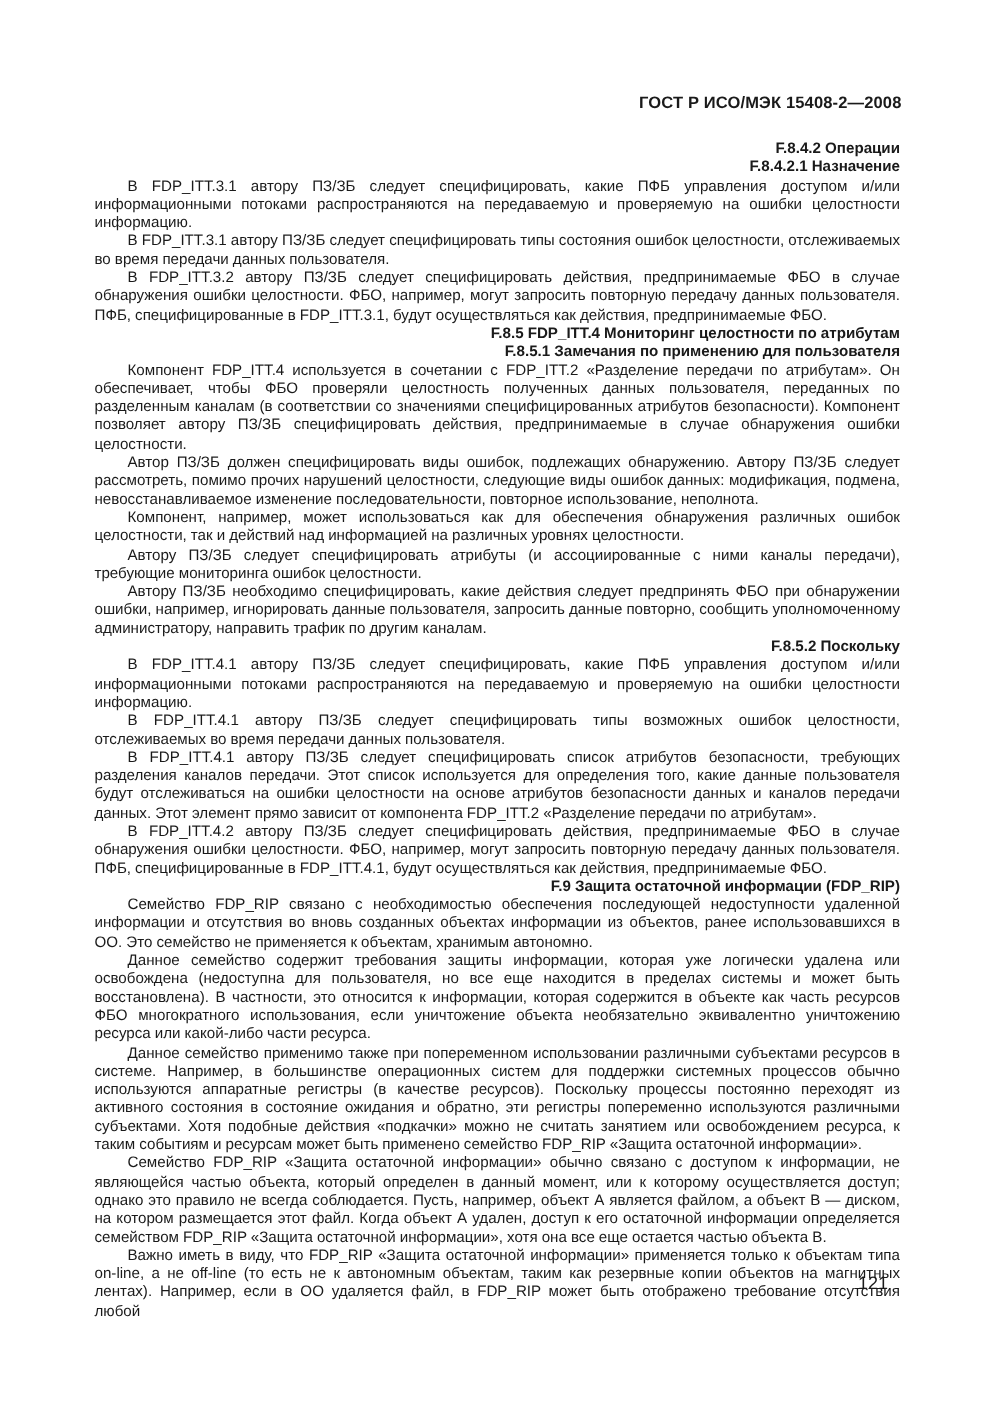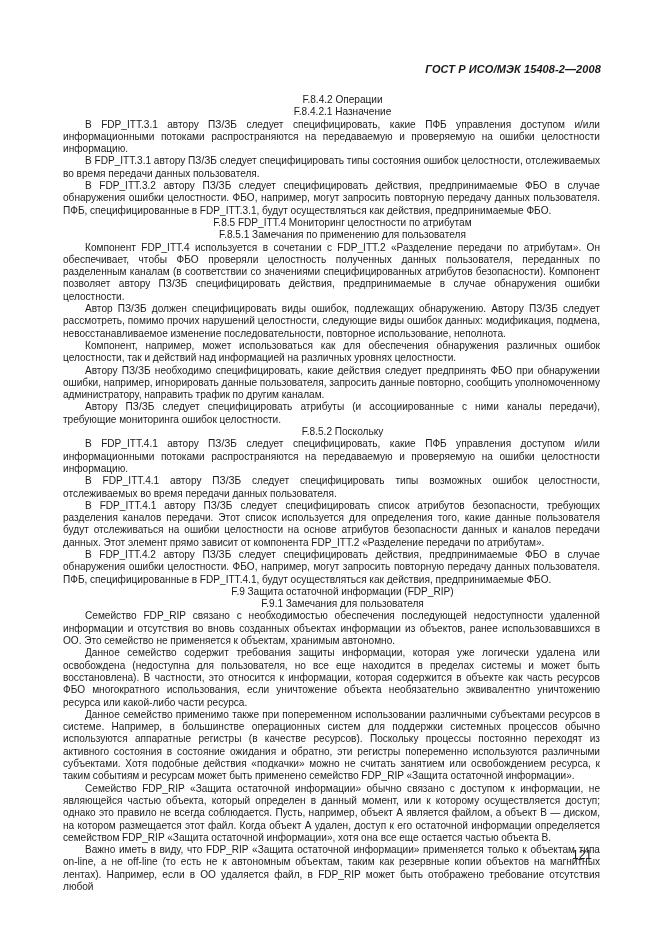--- a/index.html
+++ b/index.html
@@ -15,45 +15,45 @@
     color: #1a1a1a;
     overflow: hidden;
   }
   .doc-header {
     position: absolute;
     top: 63px; right: 60px;
     font-size: 11px;
     font-weight: 700;
     letter-spacing: 0.1px;
     white-space: nowrap;
-    font-style: italic;
   }
   .content {
     position: absolute;
     top: 94px; left: 63px;
     width: 537px;
   }
   .para {
     margin: 0;
     font-size: 10.1px;
     line-height: 12.3px;
     text-align: justify;
     text-indent: 22px;
     hyphens: auto;
     -webkit-hyphens: auto;
     word-spacing: -0.1px;
   }
   .para.heading {
-    font-weight: 400;
-    text-align: center;
+    font-weight: 700;
+    text-align: right;
     hyphens: none;
   }
   .para.plain {
-    text-align: center;
+    text-align: right;
     hyphens: none;
+    font-weight: bold;
   }
   .page-number {
     position: absolute;
     top: 848px; right: 69px;
     font-size: 12px;
   }
 </style>
 </head>
 <body>
 
@@ -64,29 +64,28 @@
       <p class="para heading">F.8.4.2 Операции</p>
       <p class="para plain">F.8.4.2.1 Назначение</p>
       <p class="para body">В FDP_ITT.3.1 автору ПЗ/ЗБ следует специфицировать, какие ПФБ управления доступом и/или информационными потоками распространяются на передаваемую и проверяемую на ошибки целостности информацию.</p>
       <p class="para body">В FDP_ITT.3.1 автору ПЗ/ЗБ следует специфицировать типы состояния ошибок целостности, отслеживаемых во время передачи данных пользователя.</p>
       <p class="para body">В FDP_ITT.3.2 автору ПЗ/ЗБ следует специфицировать действия, предпринимаемые ФБО в случае обнаружения ошибки целостности. ФБО, например, могут запросить повторную передачу данных пользователя. ПФБ, специфицированные в FDP_ITT.3.1, будут осуществляться как действия, предпринимаемые ФБО.</p>
       <p class="para heading">F.8.5 FDP_ITT.4 Мониторинг целостности по атрибутам</p>
       <p class="para heading">F.8.5.1 Замечания по применению для пользователя</p>
       <p class="para body">Компонент FDP_ITT.4 используется в сочетании с FDP_ITT.2 «Разделение передачи по атрибутам». Он обеспечивает, чтобы ФБО проверяли целостность полученных данных пользователя, переданных по разделенным каналам (в соответствии со значениями специфицированных атрибутов безопасности). Компонент позволяет автору ПЗ/ЗБ специфицировать действия, предпринимаемые в случае обнаружения ошибки целостности.</p>
       <p class="para body">Автор ПЗ/ЗБ должен специфицировать виды ошибок, подлежащих обнаружению. Автору ПЗ/ЗБ следует рассмотреть, помимо прочих нарушений целостности, следующие виды ошибок данных: модификация, подмена, невосстанавливаемое изменение последовательности, повторное использование, неполнота.</p>
       <p class="para body">Компонент, например, может использоваться как для обеспечения обнаружения различных ошибок целостности, так и действий над информацией на различных уровнях целостности.</p>
+      <p class="para body">Автору ПЗ/ЗБ следует специфицировать атрибуты (и ассоциированные с ними каналы передачи), требующие мониторинга ошибок целостности.</p>
       <p class="para body">Автору ПЗ/ЗБ необходимо специфицировать, какие действия следует предпринять ФБО при обнаружении ошибки, например, игнорировать данные пользователя, запросить данные повторно, сообщить уполномоченному администратору, направить трафик по другим каналам.</p>
-      <p class="para body">Автору ПЗ/ЗБ следует специфицировать атрибуты (и ассоциированные с ними каналы передачи), требующие мониторинга ошибок целостности.</p>
       <p class="para heading">F.8.5.2 Поскольку</p>
       <p class="para body">В FDP_ITT.4.1 автору ПЗ/ЗБ следует специфицировать, какие ПФБ управления доступом и/или информационными потоками распространяются на передаваемую и проверяемую на ошибки целостности информацию.</p>
       <p class="para body">В FDP_ITT.4.1 автору ПЗ/ЗБ следует специфицировать типы возможных ошибок целостности, отслеживаемых во время передачи данных пользователя.</p>
       <p class="para body">В FDP_ITT.4.1 автору ПЗ/ЗБ следует специфицировать список атрибутов безопасности, требующих разделения каналов передачи. Этот список используется для определения того, какие данные пользователя будут отслеживаться на ошибки целостности на основе атрибутов безопасности данных и каналов передачи данных. Этот элемент прямо зависит от компонента FDP_ITT.2 «Разделение передачи по атрибутам».</p>
       <p class="para body">В FDP_ITT.4.2 автору ПЗ/ЗБ следует специфицировать действия, предпринимаемые ФБО в случае обнаружения ошибки целостности. ФБО, например, могут запросить повторную передачу данных пользователя. ПФБ, специфицированные в FDP_ITT.4.1, будут осуществляться как действия, предпринимаемые ФБО.</p>
       <p class="para heading">F.9 Защита остаточной информации (FDP_RIP)</p>
-      <p class="para heading">F.9.1 Замечания для пользователя</p>
       <p class="para body">Семейство FDP_RIP связано с необходимостью обеспечения последующей недоступности удаленной информации и отсутствия во вновь созданных объектах информации из объектов, ранее использовавшихся в ОО. Это семейство не применяется к объектам, хранимым автономно.</p>
       <p class="para body">Данное семейство содержит требования защиты информации, которая уже логически удалена или освобождена (недоступна для пользователя, но все еще находится в пределах системы и может быть восстановлена). В частности, это относится к информации, которая содержится в объекте как часть ресурсов ФБО многократного использования, если уничтожение объекта необязательно эквивалентно уничтожению ресурса или какой-либо части ресурса.</p>
       <p class="para body">Данное семейство применимо также при попеременном использовании различными субъектами ресурсов в системе. Например, в большинстве операционных систем для поддержки системных процессов обычно используются аппаратные регистры (в качестве ресурсов). Поскольку процессы постоянно переходят из активного состояния в состояние ожидания и обратно, эти регистры попеременно используются различными субъектами. Хотя подобные действия «подкачки» можно не считать занятием или освобождением ресурса, к таким событиям и ресурсам может быть применено семейство FDP_RIP «Защита остаточной информации».</p>
       <p class="para body">Семейство FDP_RIP «Защита остаточной информации» обычно связано с доступом к информации, не являющейся частью объекта, который определен в данный момент, или к которому осуществляется доступ; однако это правило не всегда соблюдается. Пусть, например, объект А является файлом, а объект В — диском, на котором размещается этот файл. Когда объект А удален, доступ к его остаточной информации определяется семейством FDP_RIP «Защита остаточной информации», хотя она все еще остается частью объекта В.</p>
       <p class="para body">Важно иметь в виду, что FDP_RIP «Защита остаточной информации» применяется только к объектам типа on-line, а не off-line (то есть не к автономным объектам, таким как резервные копии объектов на магнитных лентах). Например, если в ОО удаляется файл, в FDP_RIP может быть отображено требование отсутствия любой</p>
     </div>
 
   <div class="page-number">121</div>
 </div>
 

